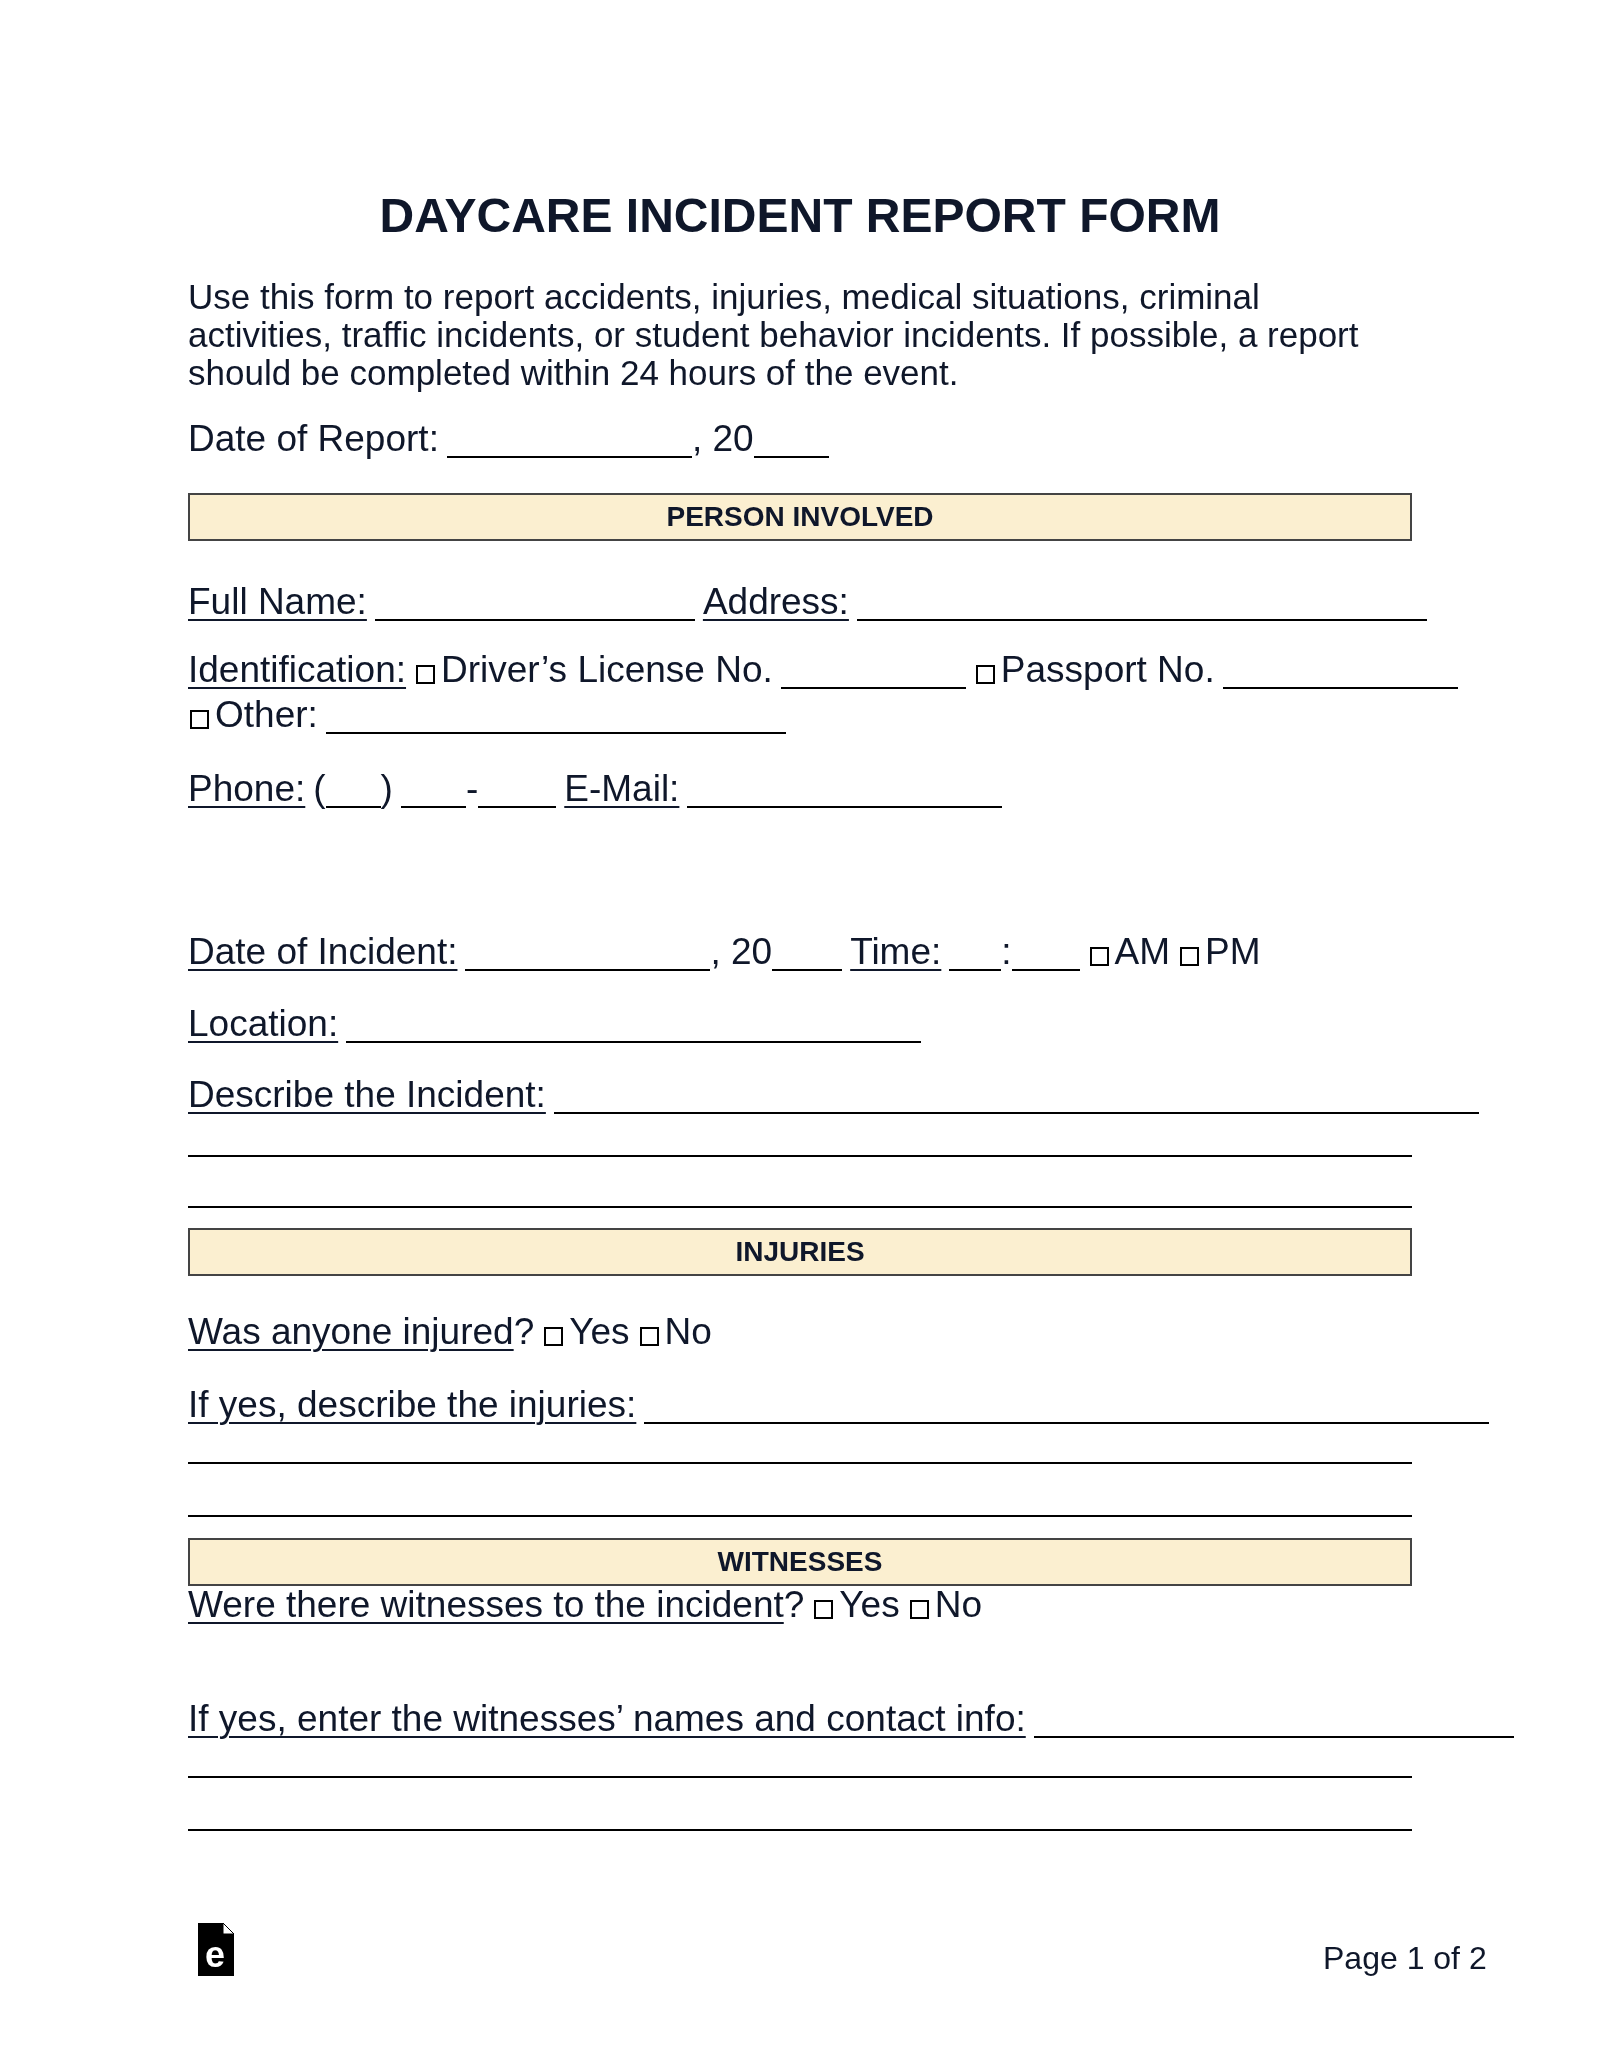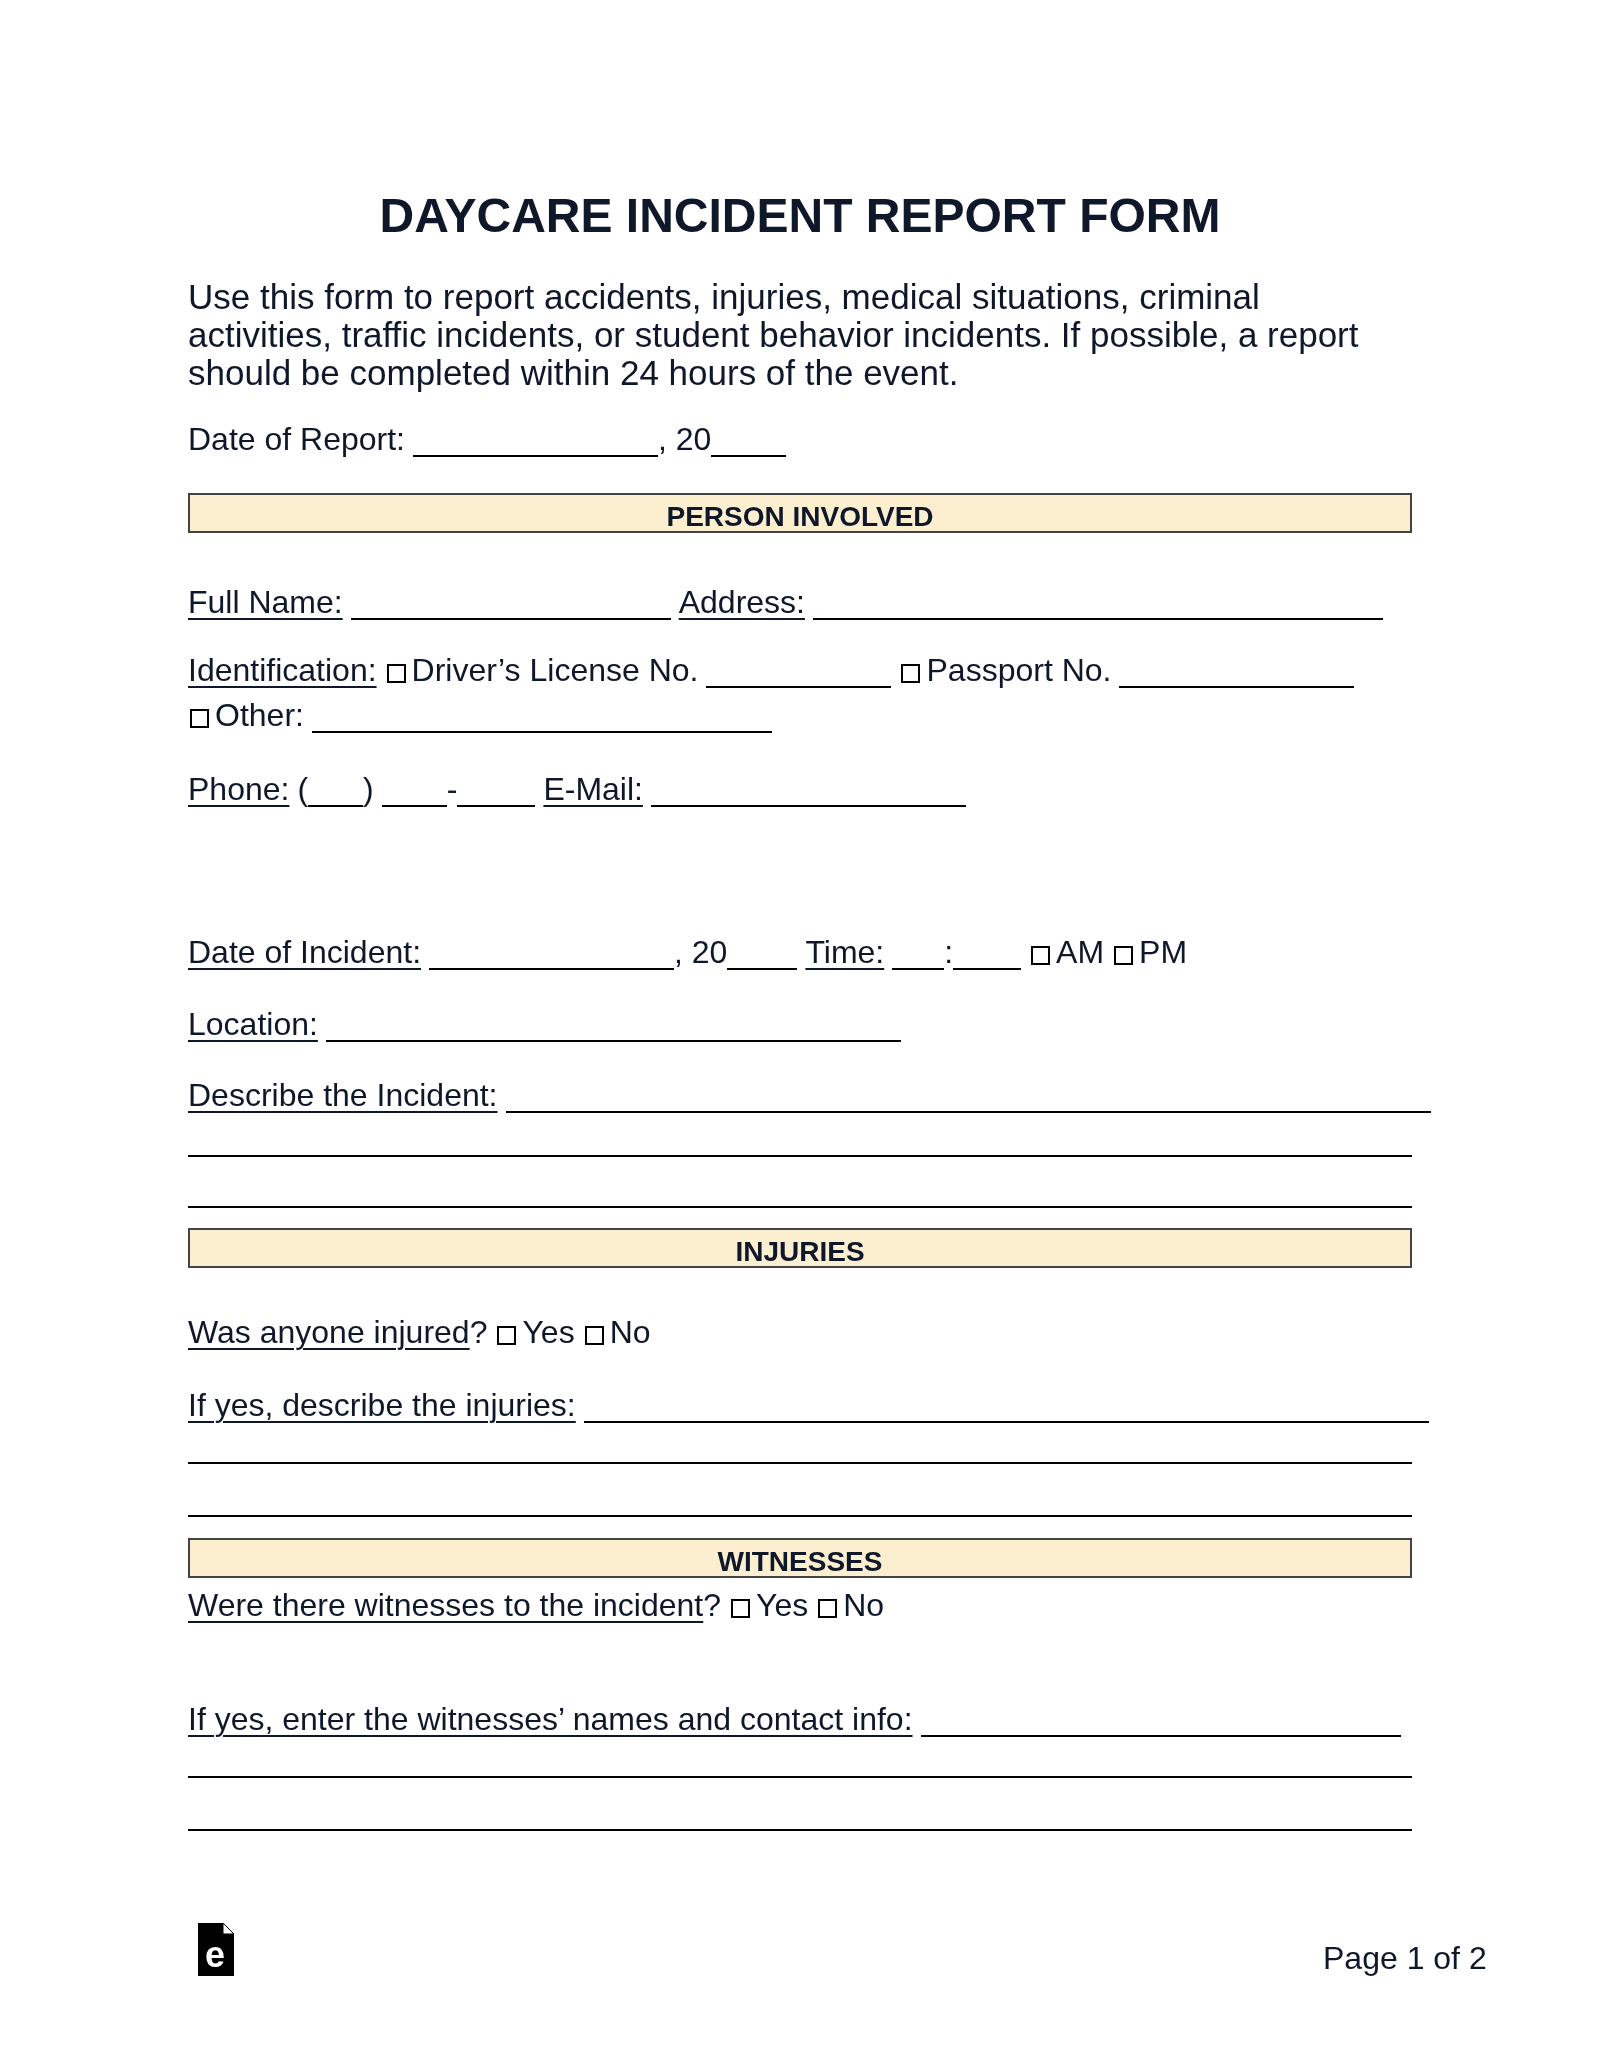--- a/index.html
+++ b/index.html
@@ -12,32 +12,32 @@
   .content { position:absolute; left:188px; top:0; width:1224px; height:2070px; }
   .title {
     position:absolute; top:188px; left:0; width:100%;
     font-size:48px; font-weight:bold; text-align:center; letter-spacing:0px;
   }
   .intro {
     position:absolute; top:278px; left:0; width:100%;
     font-size:35px; line-height:38px;
   }
   .row {
-    position:absolute; left:0; font-size:32px; line-height:38px; white-space:nowrap;
+    position:absolute; left:0; font-size:37px; line-height:38px; white-space:nowrap;
   }
   .ul { text-decoration:underline; text-decoration-thickness:2px; text-underline-offset:5px; }
   .blank {
     display:inline-block; height:26px; border-bottom:2px solid #000; vertical-align:-7px;
   }
   .cb {
     display:inline-block; width:19px; height:19px; border:2px solid #000;
     vertical-align:-2px; margin:0 6px 0 2px; background:#fff;
   }
   .bar {
-    position:absolute; left:0; width:100%; height:40px;
+    position:absolute; left:0; width:100%; height:48px;
     background:#FBEFD0; border:2px solid #444444;
     text-align:center; font-weight:bold; font-size:28px; line-height:44px;
   }
   .rule { position:absolute; left:0; width:100%; height:0; border-top:2px solid #000; }
   .logo { position:absolute; left:198px; top:1923px; width:36px; height:53px; }
   .pagenum { position:absolute; left:1323px; top:1940px; font-size:32px; }
   .gap8 { margin-right:8px; }
 </style>
 </head>
 <body>

